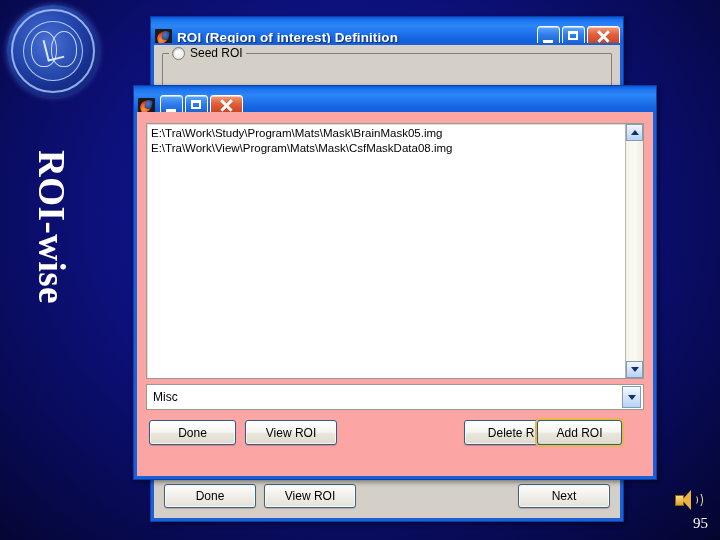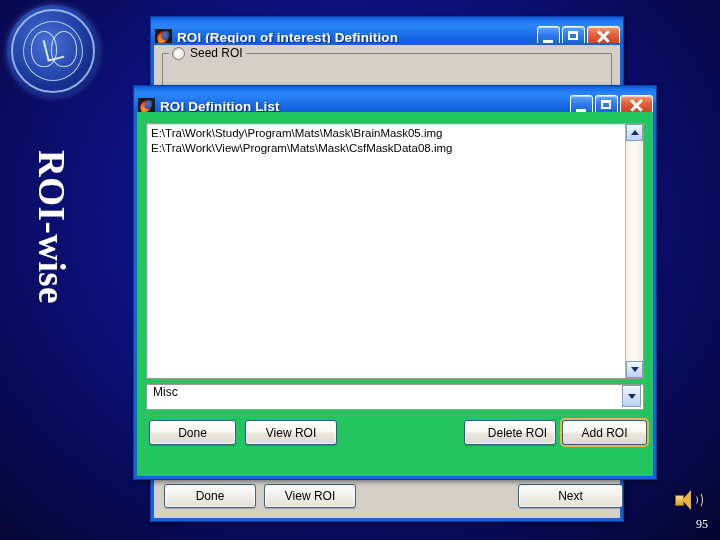--- a/index.html
+++ b/index.html
@@ -266,21 +266,21 @@
   #win-roilist {
     left: 133px;
     top: 85px;
     width: 522px;
     height: 393px;
   }
   #win-roilist .clientarea {
     position: absolute;
     left: 0; right: 0;
     top: 26px; bottom: 0;
-    background: #22c55e;
+    background: #fca5a5;
     border: 3px solid #1a60d8;
     border-top: none;
     box-sizing: border-box;
     padding: 0;
   }
   #listbox {
     position: absolute;
     left: 9px;
     top: 11px;
     right: 9px;
@@ -345,20 +345,21 @@
 
   #combo {
     position: absolute;
     left: 9px;
     right: 9px;
     top: 272px;
     height: 26px;
     background: #ffffff;
     border: 1px solid #9a9a8f;
     display: flex;
+    align-items: center;
     box-sizing: border-box;
   }
   #combo .cval {
     flex: 1 1 auto;
     padding-left: 6px;
     font-size: 12px;
     color: #000;
   }
   #combo .carrow {
     flex: 0 0 19px;
@@ -421,21 +422,21 @@
     border-radius: 50%;
   }
   #speaker .w1 { left: 17px; top: 7px; width: 5px; height: 8px; }
   #speaker .w2 { left: 19px; top: 4px; width: 8px; height: 14px; }
   #pagenum {
     position: absolute;
     right: 12px;
     bottom: 8px;
     color: #ffffff;
     font-family: "Liberation Serif", serif;
-    font-size: 12px;
+    font-size: 15px;
   }
 </style>
 </head>
 <body>
 
 <div id="slide">
 
   <div id="logo">
     <div class="ring-outer"></div>
     <div class="ring-inner"></div>
@@ -468,29 +469,28 @@
       <div class="groupbox">
         <div class="gb-legend">
           <span class="radio"></span>
           <span>Seed ROI</span>
         </div>
       </div>
 
       <div class="btnrow">
         <div class="xpbtn grey" style="left:10px; width:92px;">Done</div>
         <div class="xpbtn grey" style="left:110px; width:92px;">View ROI</div>
-        <div class="xpbtn grey" style="left:364px; width:105px;">Next</div>
+        <div class="xpbtn grey" style="left:364px; width:92px;">Next</div>
       </div>
     </div>
   </div>
 
   <div class="xpwin" id="win-roilist">
     <div class="titlebar">
       <div class="mlicon"></div>
-      <div class="wtitle">ROI Definition List</div>
       <div class="winbtns">
         <div class="wbtn">
             <span class="g-min"></span>
           </div>
         <div class="wbtn">
             <span class="g-max"></span>
           </div>
         <div class="wbtn close">
             <span class="g-x1"></span>
             <span class="g-x2"></span>
@@ -520,21 +520,21 @@
         <div class="cval">Misc</div>
         <div class="carrow">
             <span class="arrowglyph down"></span>
           </div>
       </div>
 
       <div class="btnrow2">
         <div class="xpbtn" style="left:12px; width:87px;">Done</div>
         <div class="xpbtn" style="left:108px; width:92px;">View ROI</div>
         <div class="xpbtn" style="left:327px; width:92px;padding-left:15px;">Delete ROI</div>
-        <div class="xpbtn default" style="left:425px; width:85px;">Add ROI</div>
+        <div class="xpbtn default" style="left:400px; width:85px;">Add ROI</div>
       </div>
 
     </div>
   </div>
 
   <div id="speaker">
     <div class="body"></div>
     <div class="cone"></div>
     <div class="wave w1"></div>
     <div class="wave w2"></div>

